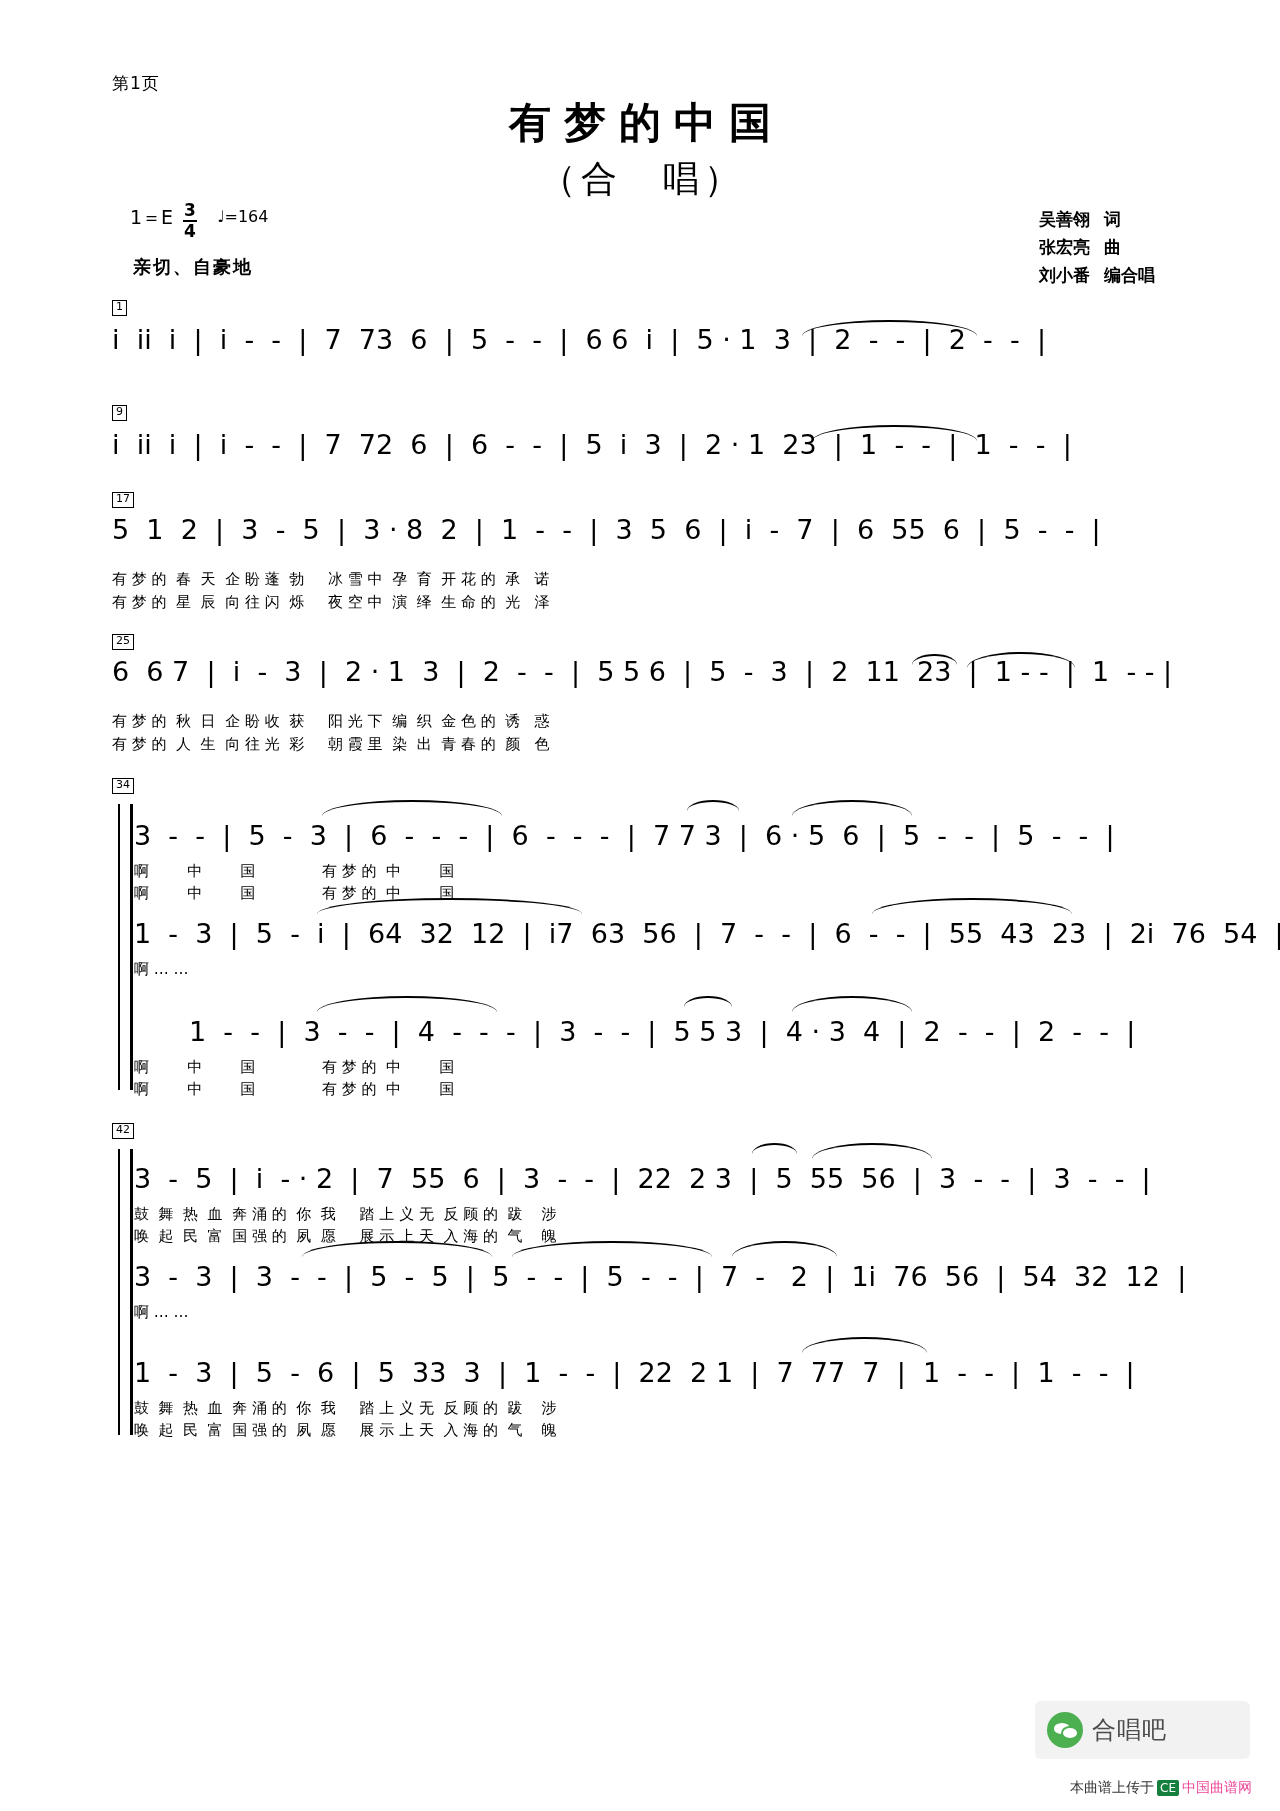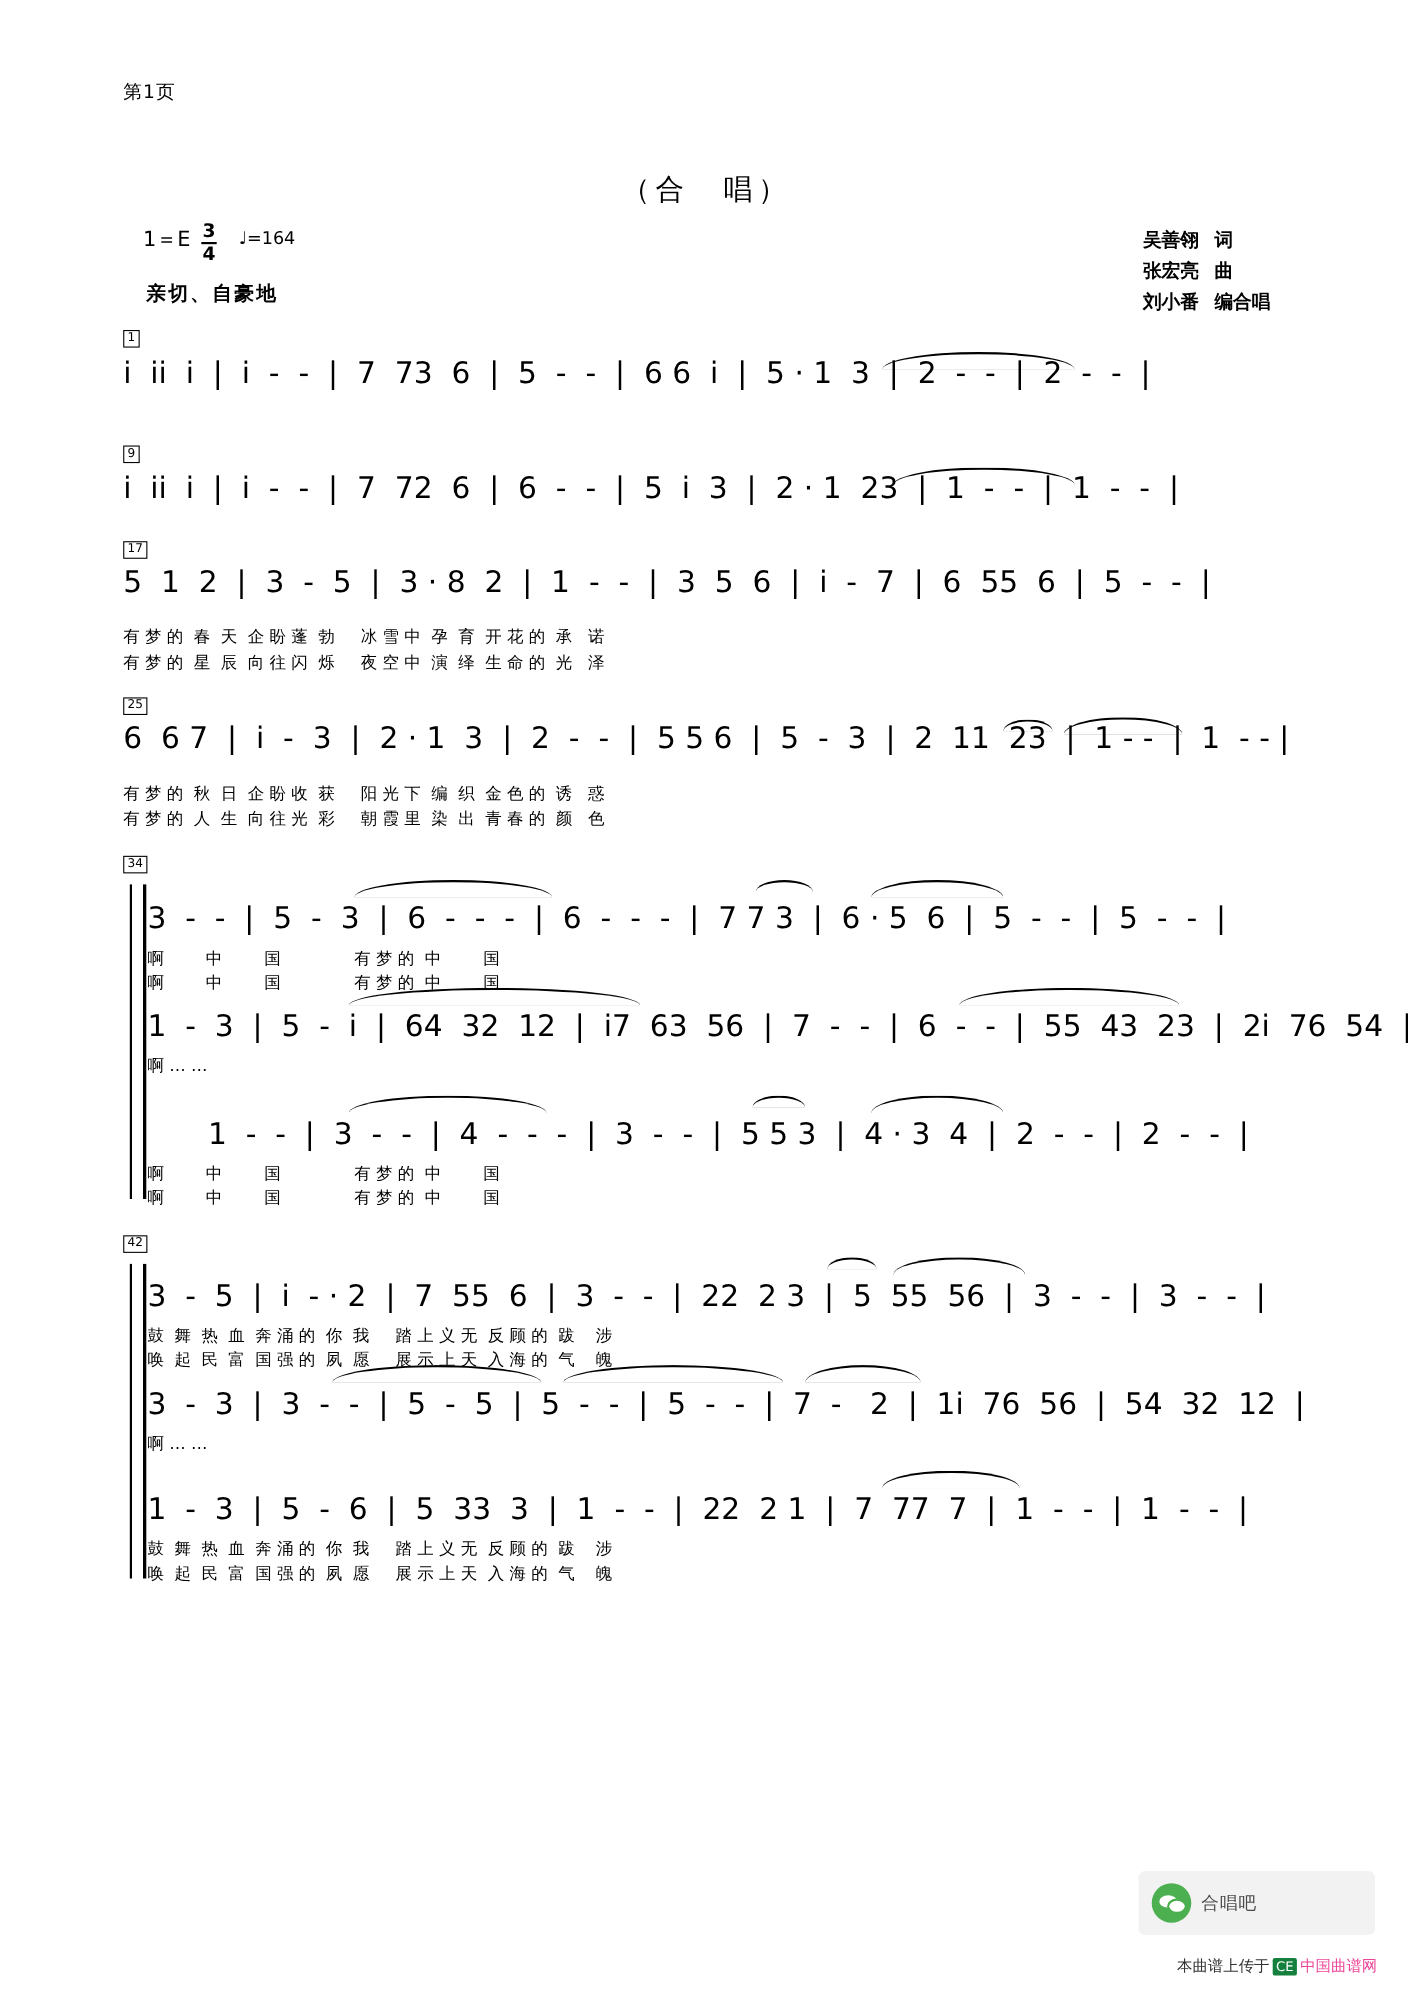--- a/index.html
+++ b/index.html
@@ -37,21 +37,21 @@
     font-weight: bold;
     letter-spacing: 13px;
     text-indent: 13px;
   }
   .subtitle {
     position: absolute;
     left: 0;
     right: 0;
     top: 155px;
     text-align: center;
-    font-size: 26px;
+    font-size: 36px;
     letter-spacing: 5px;
     text-indent: 5px;
   }
   .meta-key {
     position: absolute;
     left: 130px;
     top: 205px;
     font-size: 19px;
     display: flex;
     align-items: flex-start;
@@ -162,21 +162,21 @@
   }
   .wechat-ic::after {
     content: "";
     position: absolute;
     left: 16px; top: 16px;
     width: 14px; height: 10px;
     background: #fff;
     border-radius: 50%;
     box-shadow: 0 0 0 2px #4caf50;
   }
-  .footer-logo .txt { font-size: 16px; color: #4b4b4b; letter-spacing: 1px;}
+  .footer-logo .txt { font-size: 24px; color: #4b4b4b; letter-spacing: 1px;}
   .footer-credit {
     position: absolute;
     right: 28px;
     bottom: 14px;
     font-size: 14px;
     color: #333;
     display: flex;
     align-items: center;
     gap: 3px;
   }
@@ -203,20 +203,21 @@
     border-radius: 50%/100% 100% 0 0;
     height: 9px;
   }
 </style>
 </head>
 <body>
 
 <div class="page">
 
   <div class="page-num">第1页</div>
+  <div class="title">有梦的中国</div>
   <div class="subtitle">（合　唱）</div>
 
   <div class="meta-key">
     <span>1＝E</span>
     <span class="frac">
       <span class="num">3</span>
       <span class="den">4</span>
     </span>
     <span class="tempo">♩=164</span>
   </div>

